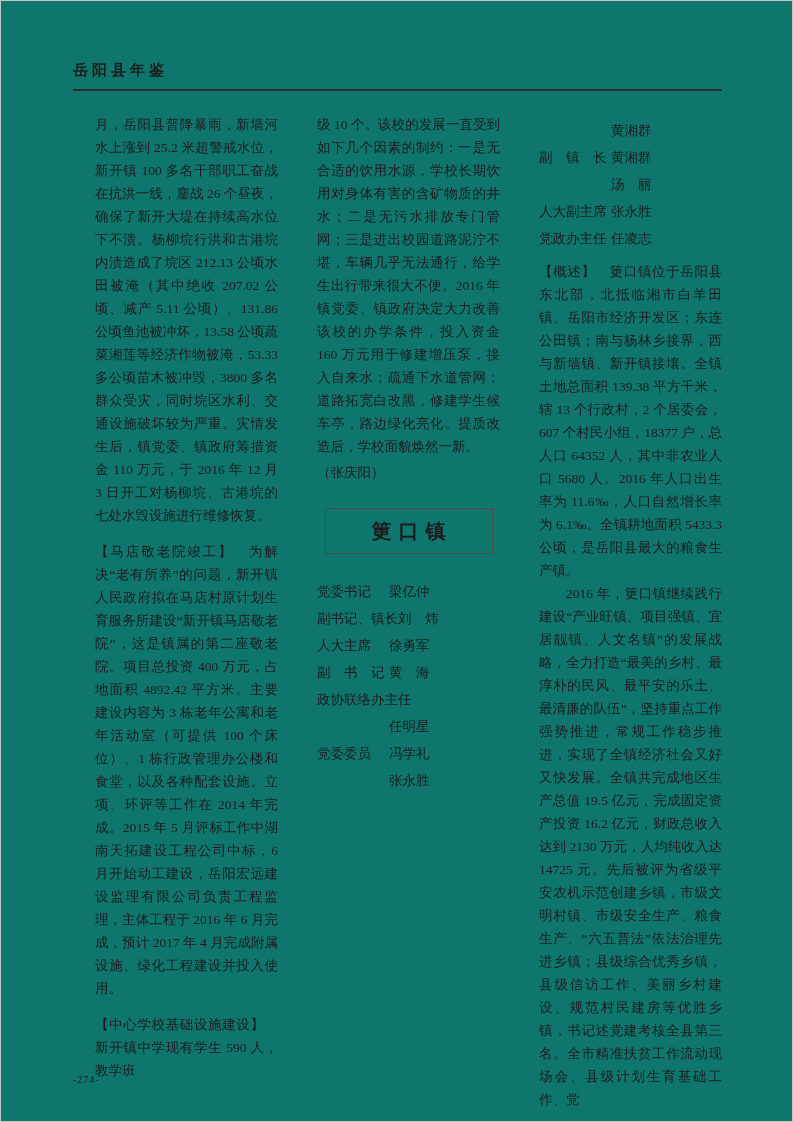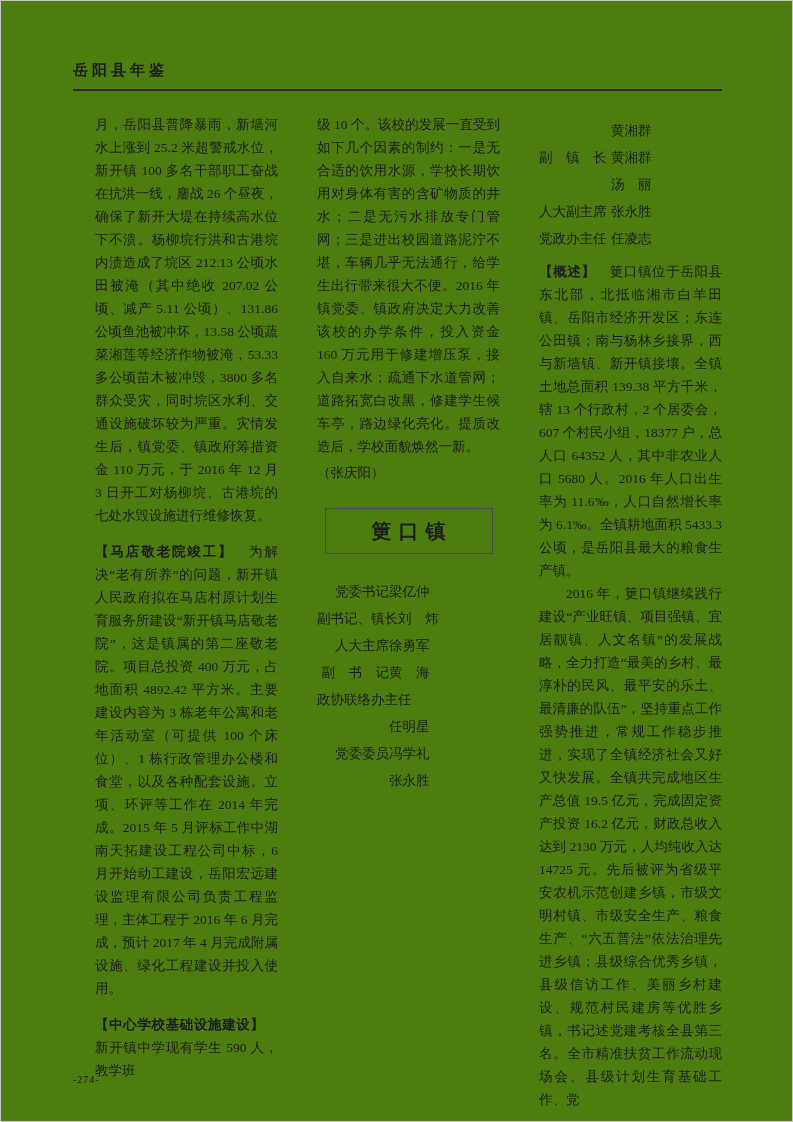--- a/index.html
+++ b/index.html
@@ -1,21 +1,21 @@
 <!DOCTYPE html>
 <html><head>
 <meta charset="utf-8">
 <style>
   * { margin:0; padding:0; box-sizing:border-box; }
   html,body { background:#e9e9e9; }
   .page {
     position:relative;
     width:793px; height:1122px;
     margin:0 auto;
-    background:#4d7c0f;
+    background:#0f766e;
     border:1px solid #c6c6c6;
     font-family:"Liberation Serif","DejaVu Serif",serif;
     color:#1c1c1c;
     overflow:hidden;
   }
   .header {
     position:absolute; left:72px; top:60px; width:649px;
     border-bottom:2px solid #2b2b2b;
     padding-bottom:9px;
   }
@@ -25,38 +25,38 @@
   }
   .columns {
     position:absolute; left:72px; top:112px; width:649px;
     display:flex; gap:17px;
   }
   .col { width:205px; font-size:13.5px; line-height:23px;margin-left:22px; }
   .col p { text-align:justify; }
   .entry { margin-top:13px; }
   .entry-first { margin-top:8px; }
   .entry-title {
-    font-weight:bold;
+    font-weight:normal;
     font-family:"Liberation Sans","DejaVu Sans",sans-serif;
   }
   .indent-par { text-indent:2em; }
   .byline { text-align:right; margin-top:3px; }
   .town-box {
     margin:24px auto 20px auto;
     width:168px; height:46px;
     border:1px solid #4a4a4a;
     display:flex; align-items:center; justify-content:center;
   }
   .town-title {
     font-size:20px; font-weight:bold; letter-spacing:7px; text-indent:7px;
     font-family:"Liberation Sans","DejaVu Sans",sans-serif;
     text-align:center;
   }
   .officials { margin-top:4px; }
-  .officials-after-box { margin-top:24px;text-align:right; }
+  .officials-after-box { margin-top:24px; }
   .official-row { display:flex; line-height:27px; }
   .official-label { min-width:72px; white-space:pre; }
   .official-name { white-space:pre; }
   .footer {
     position:absolute; left:72px; bottom:36px;
     font-size:10px; letter-spacing:1px;
   }
 </style>
 </head>
 <body>

